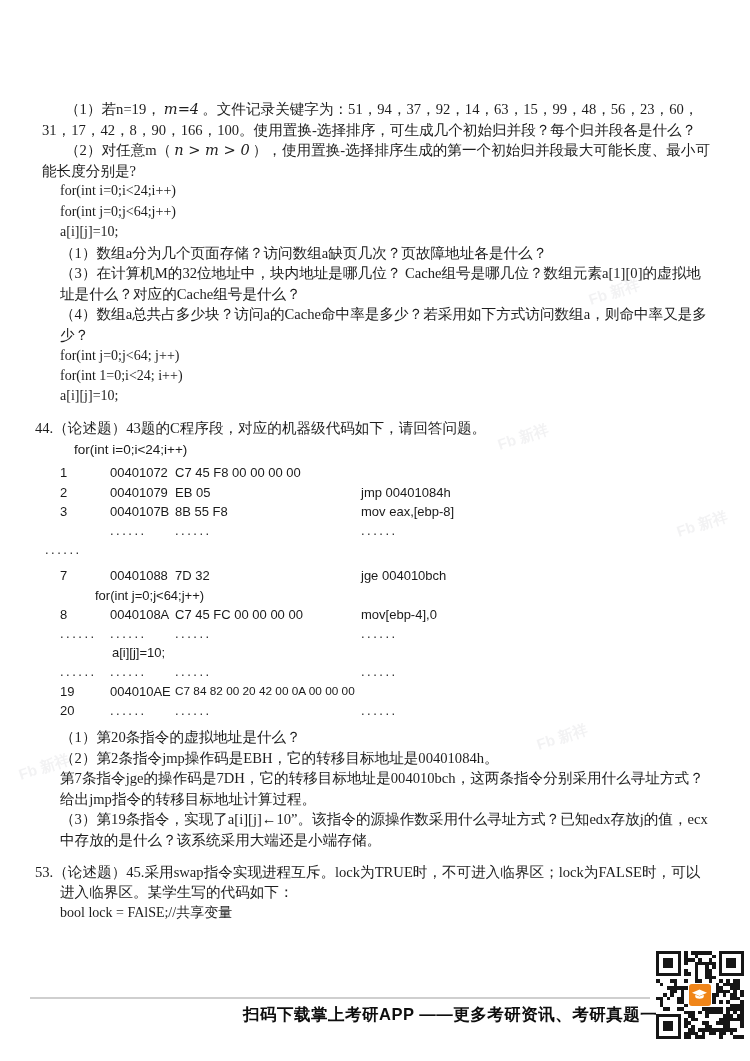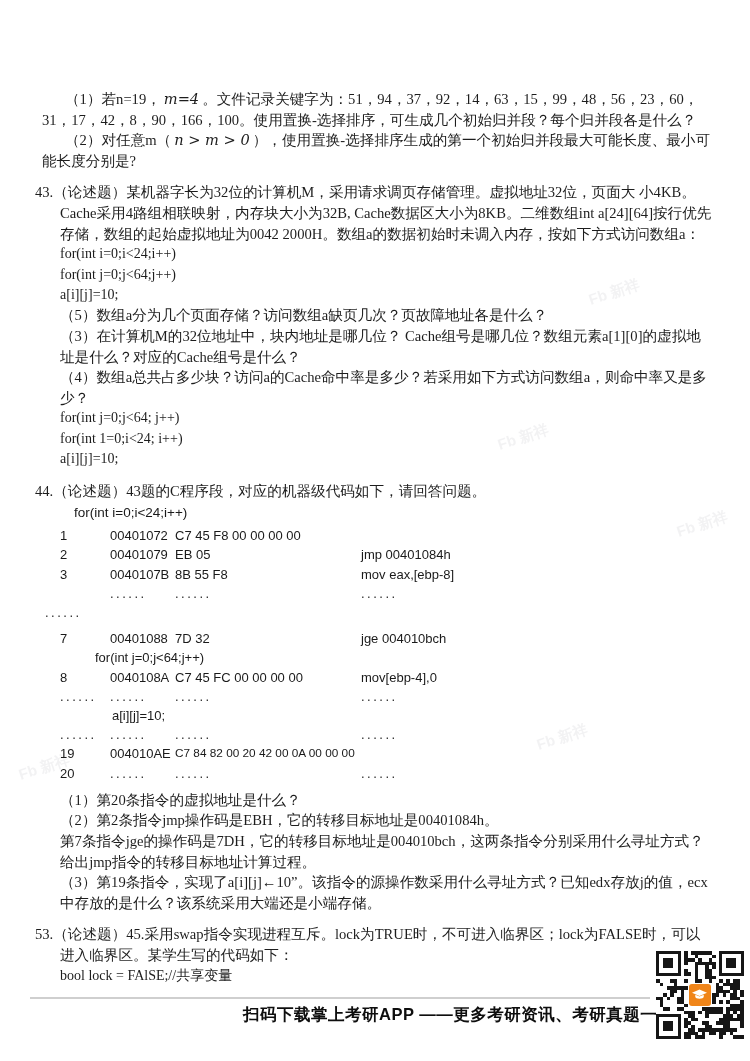--- a/index.html
+++ b/index.html
@@ -1,18 +1,18 @@
 <!DOCTYPE html>
 <html><head>
 <meta charset="utf-8">
 <style>
   html,body{margin:0;padding:0;background:#fff;}
   .page{position:relative;width:750px;height:1061px;background:#ffffff;overflow:hidden;
         font-family:"Liberation Serif","DejaVu Serif",serif;color:#1d1d1d;}
-  .doc{position:absolute;top:89px;left:35px;width:678px;}
+  .doc{position:absolute;top:99px;left:35px;width:678px;}
   p{margin:0;}
   .body-text{font-size:14.6px;line-height:20.6px;}
   .q42 p{margin-left:7px;text-indent:23px;}
   .math{font-style:italic;font-family:"DejaVu Serif",serif;padding:0 3px;}
   .qpara{padding-left:25px;text-indent:-25px;margin-top:11px;}
   .sub{margin-left:25px;}
   .codeline-serif{margin-left:25px;font-size:14px;line-height:20.4px;}
   .head-src{margin-left:39px;font-family:"Liberation Sans",sans-serif;font-size:13.5px;line-height:19px;margin-top:2px;color:#1a1a1a;}
   .mc{margin-left:25px;margin-top:4px;font-family:"Liberation Sans",sans-serif;font-size:13px;line-height:19.2px;color:#1a1a1a;}
   .mc .row{display:flex;}
@@ -54,25 +54,24 @@
   <span class="wm" style="left:18px;top:758px">Fb 新祥</span>
 
   <div class="doc body-text">
 
     <div class="q42">
       <p><span>（1）若n=19，</span><span class="math">m=4</span><span>。文件记录关键字为：51，94，37，92，14，63，15，99，48，56，23，60，31，17，42，8，90，166，100。使用置换-选择排序，可生成几个初始归并段？每个归并段各是什么？</span></p>
       <p><span>（2）对任意m（</span><span class="math">n &gt; m &gt; 0</span><span>），使用置换-选择排序生成的第一个初始归并段最大可能长度、最小可能长度分别是?</span></p>
     </div>
 
     <div>
-      <p class="qpara"><span>43.</span><span>（论述题）</span><span>某机器字长为32位的计算机M，采用请求调页存储管理。虚拟地址32位，页面大 小4KB。Cache采用4路组相联映射，内存块大小为32B, Cache数据区大小为8KB。二维数组int a[24][64]按行优先存储，数组的起始虚拟地址为0042 2000H。数组a的数据初始时未调入内存，按如下方式访问数组a：</span></p>
       <p class="codeline-serif">for(int i=0;i&lt;24;i++)</p>
       <p class="codeline-serif">for(int j=0;j&lt;64;j++)</p>
       <p class="codeline-serif">a[i][j]=10;</p>
-      <p class="sub">（5）数组a分为几个页面存储？访问数组a缺页几次？页故障地址各是什么？</p>
+      <p class="sub">（1）数组a分为几个页面存储？访问数组a缺页几次？页故障地址各是什么？</p>
       <p class="sub">（3）在计算机M的32位地址中，块内地址是哪几位？ Cache组号是哪几位？数组元素a[1][0]的虚拟地址是什么？对应的Cache组号是什么？</p>
       <p class="sub">（4）数组a总共占多少块？访问a的Cache命中率是多少？若采用如下方式访问数组a，则命中率又是多少？</p>
       <p class="codeline-serif">for(int j=0;j&lt;64; j++)</p>
       <p class="codeline-serif">for(int 1=0;i&lt;24; i++)</p>
       <p class="codeline-serif">a[i][j]=10;</p>
     </div>
 
     <div>
       <p class="qpara"><span>44.</span><span>（论述题）</span><span>43题的C程序段，对应的机器级代码如下，请回答问题。</span></p>
       <p class="head-src">for(int i=0;i&lt;24;i++)</p>

